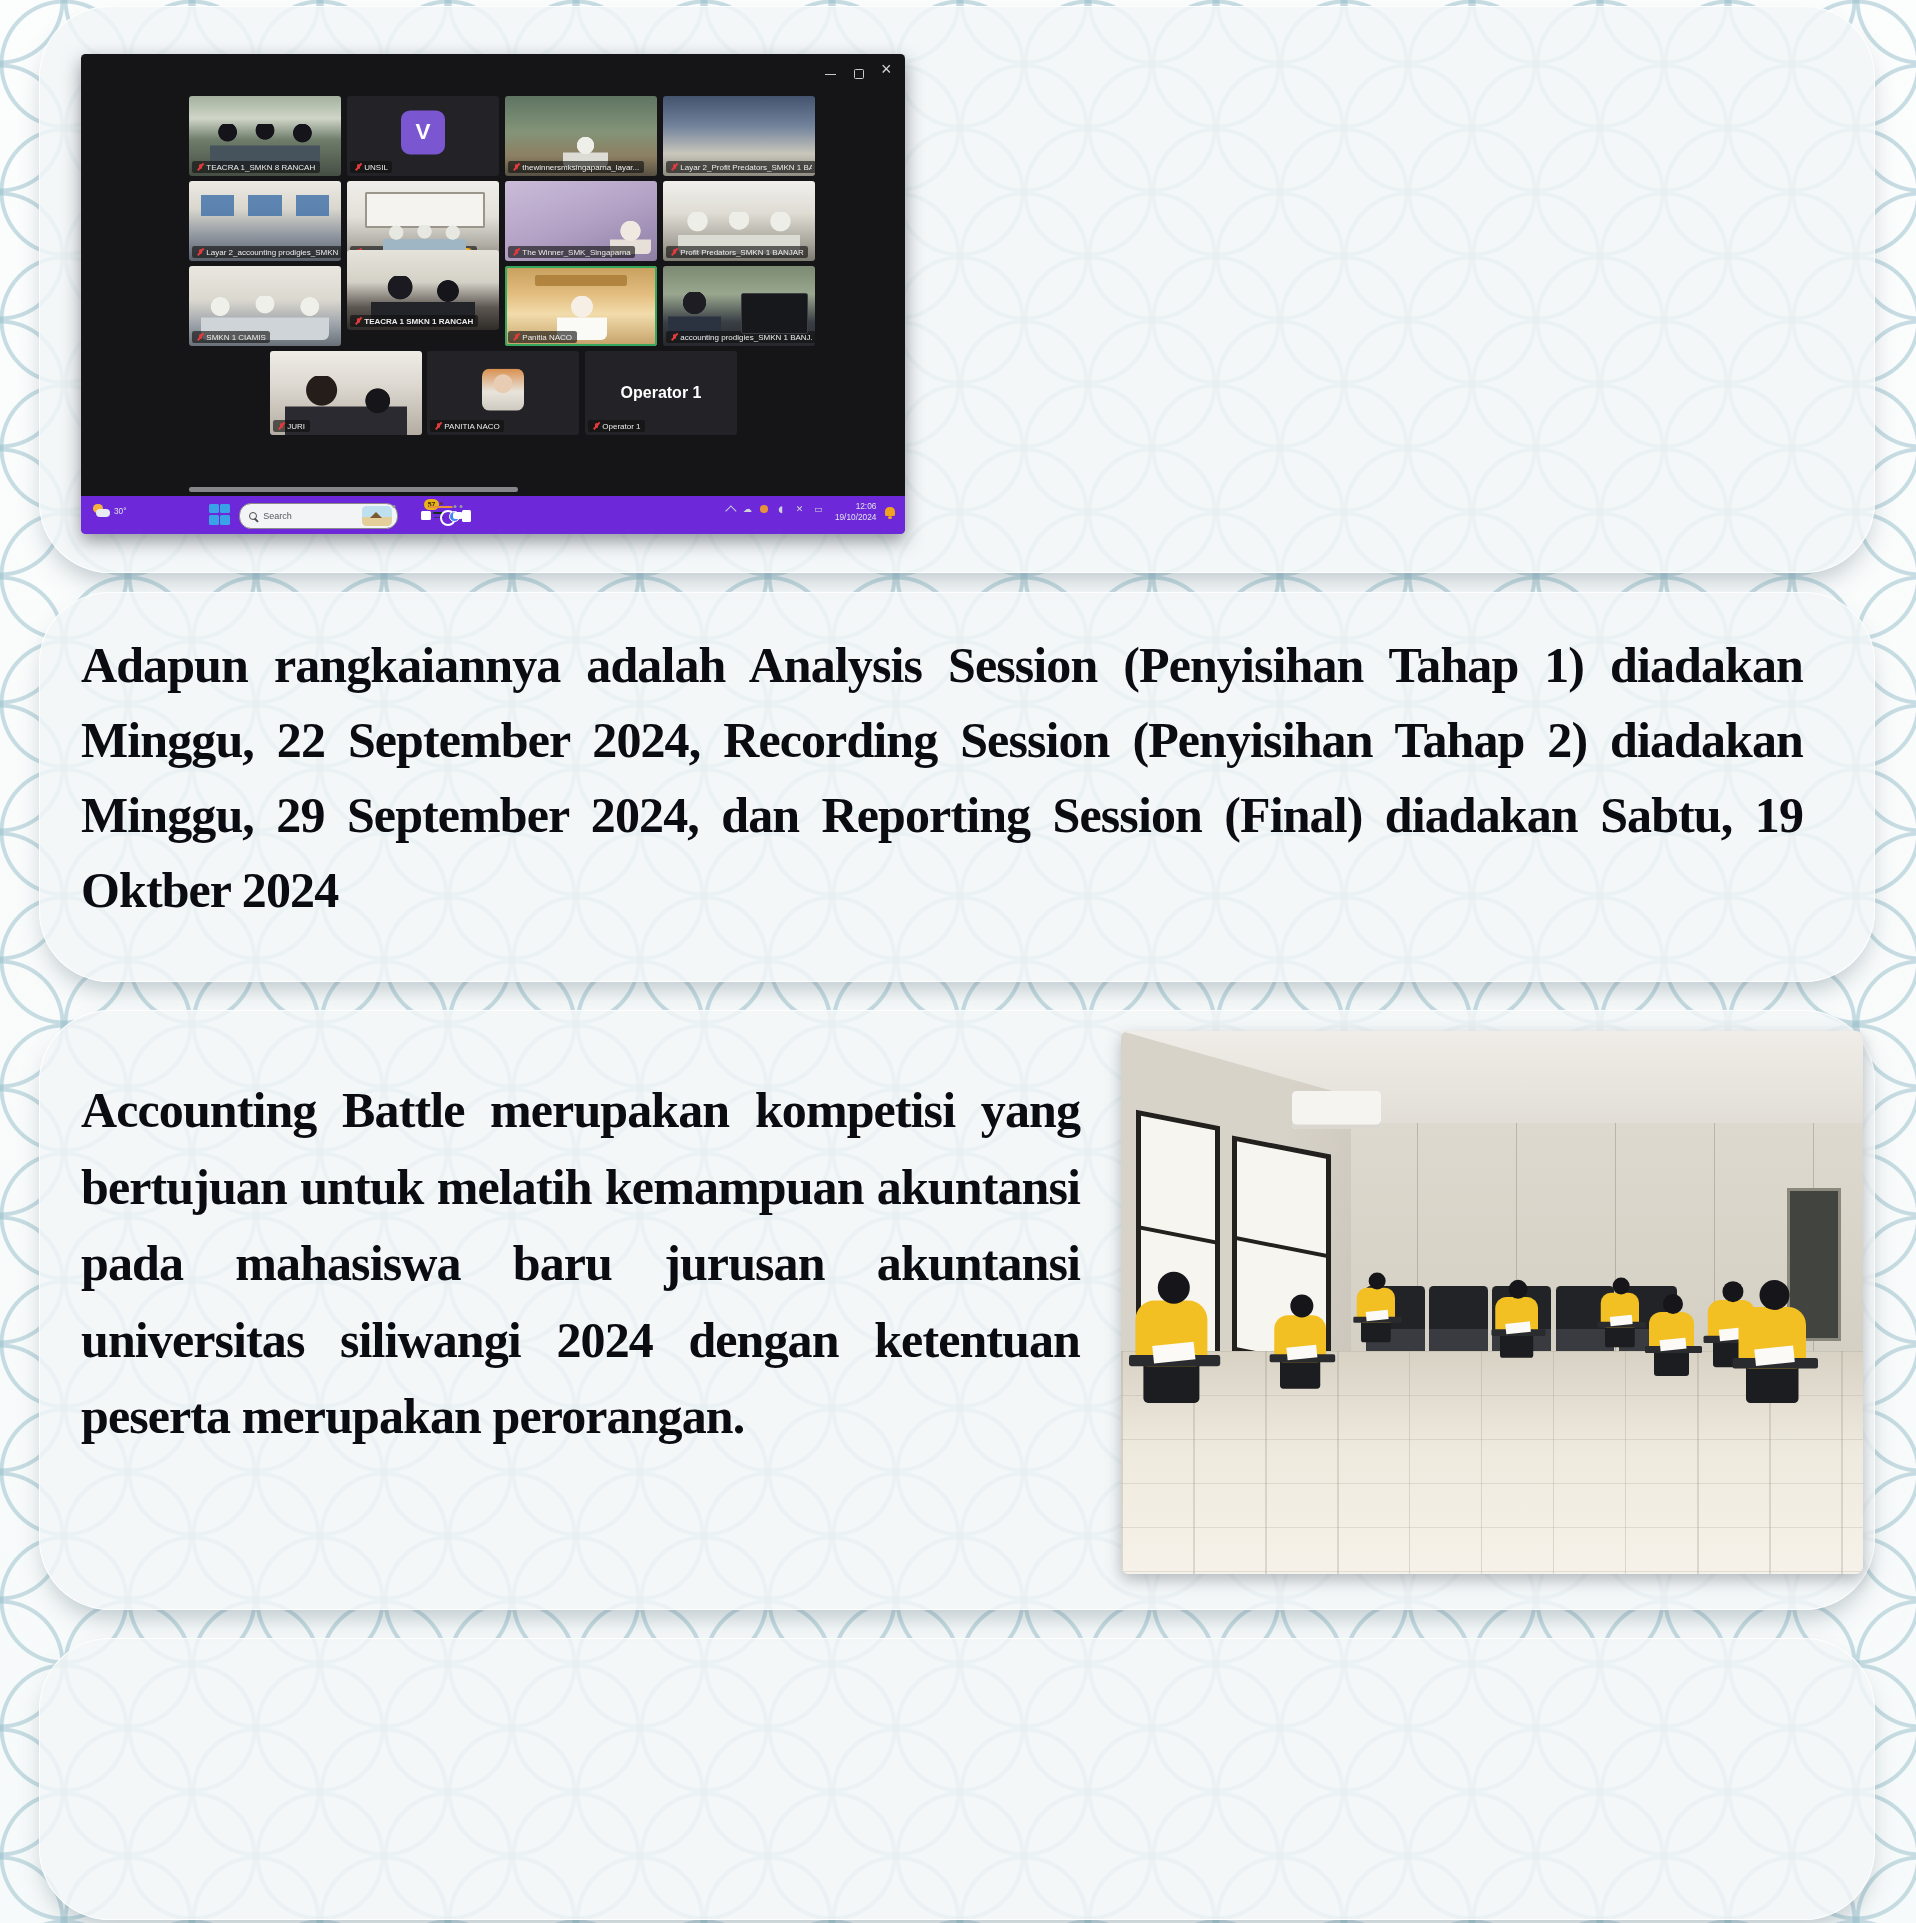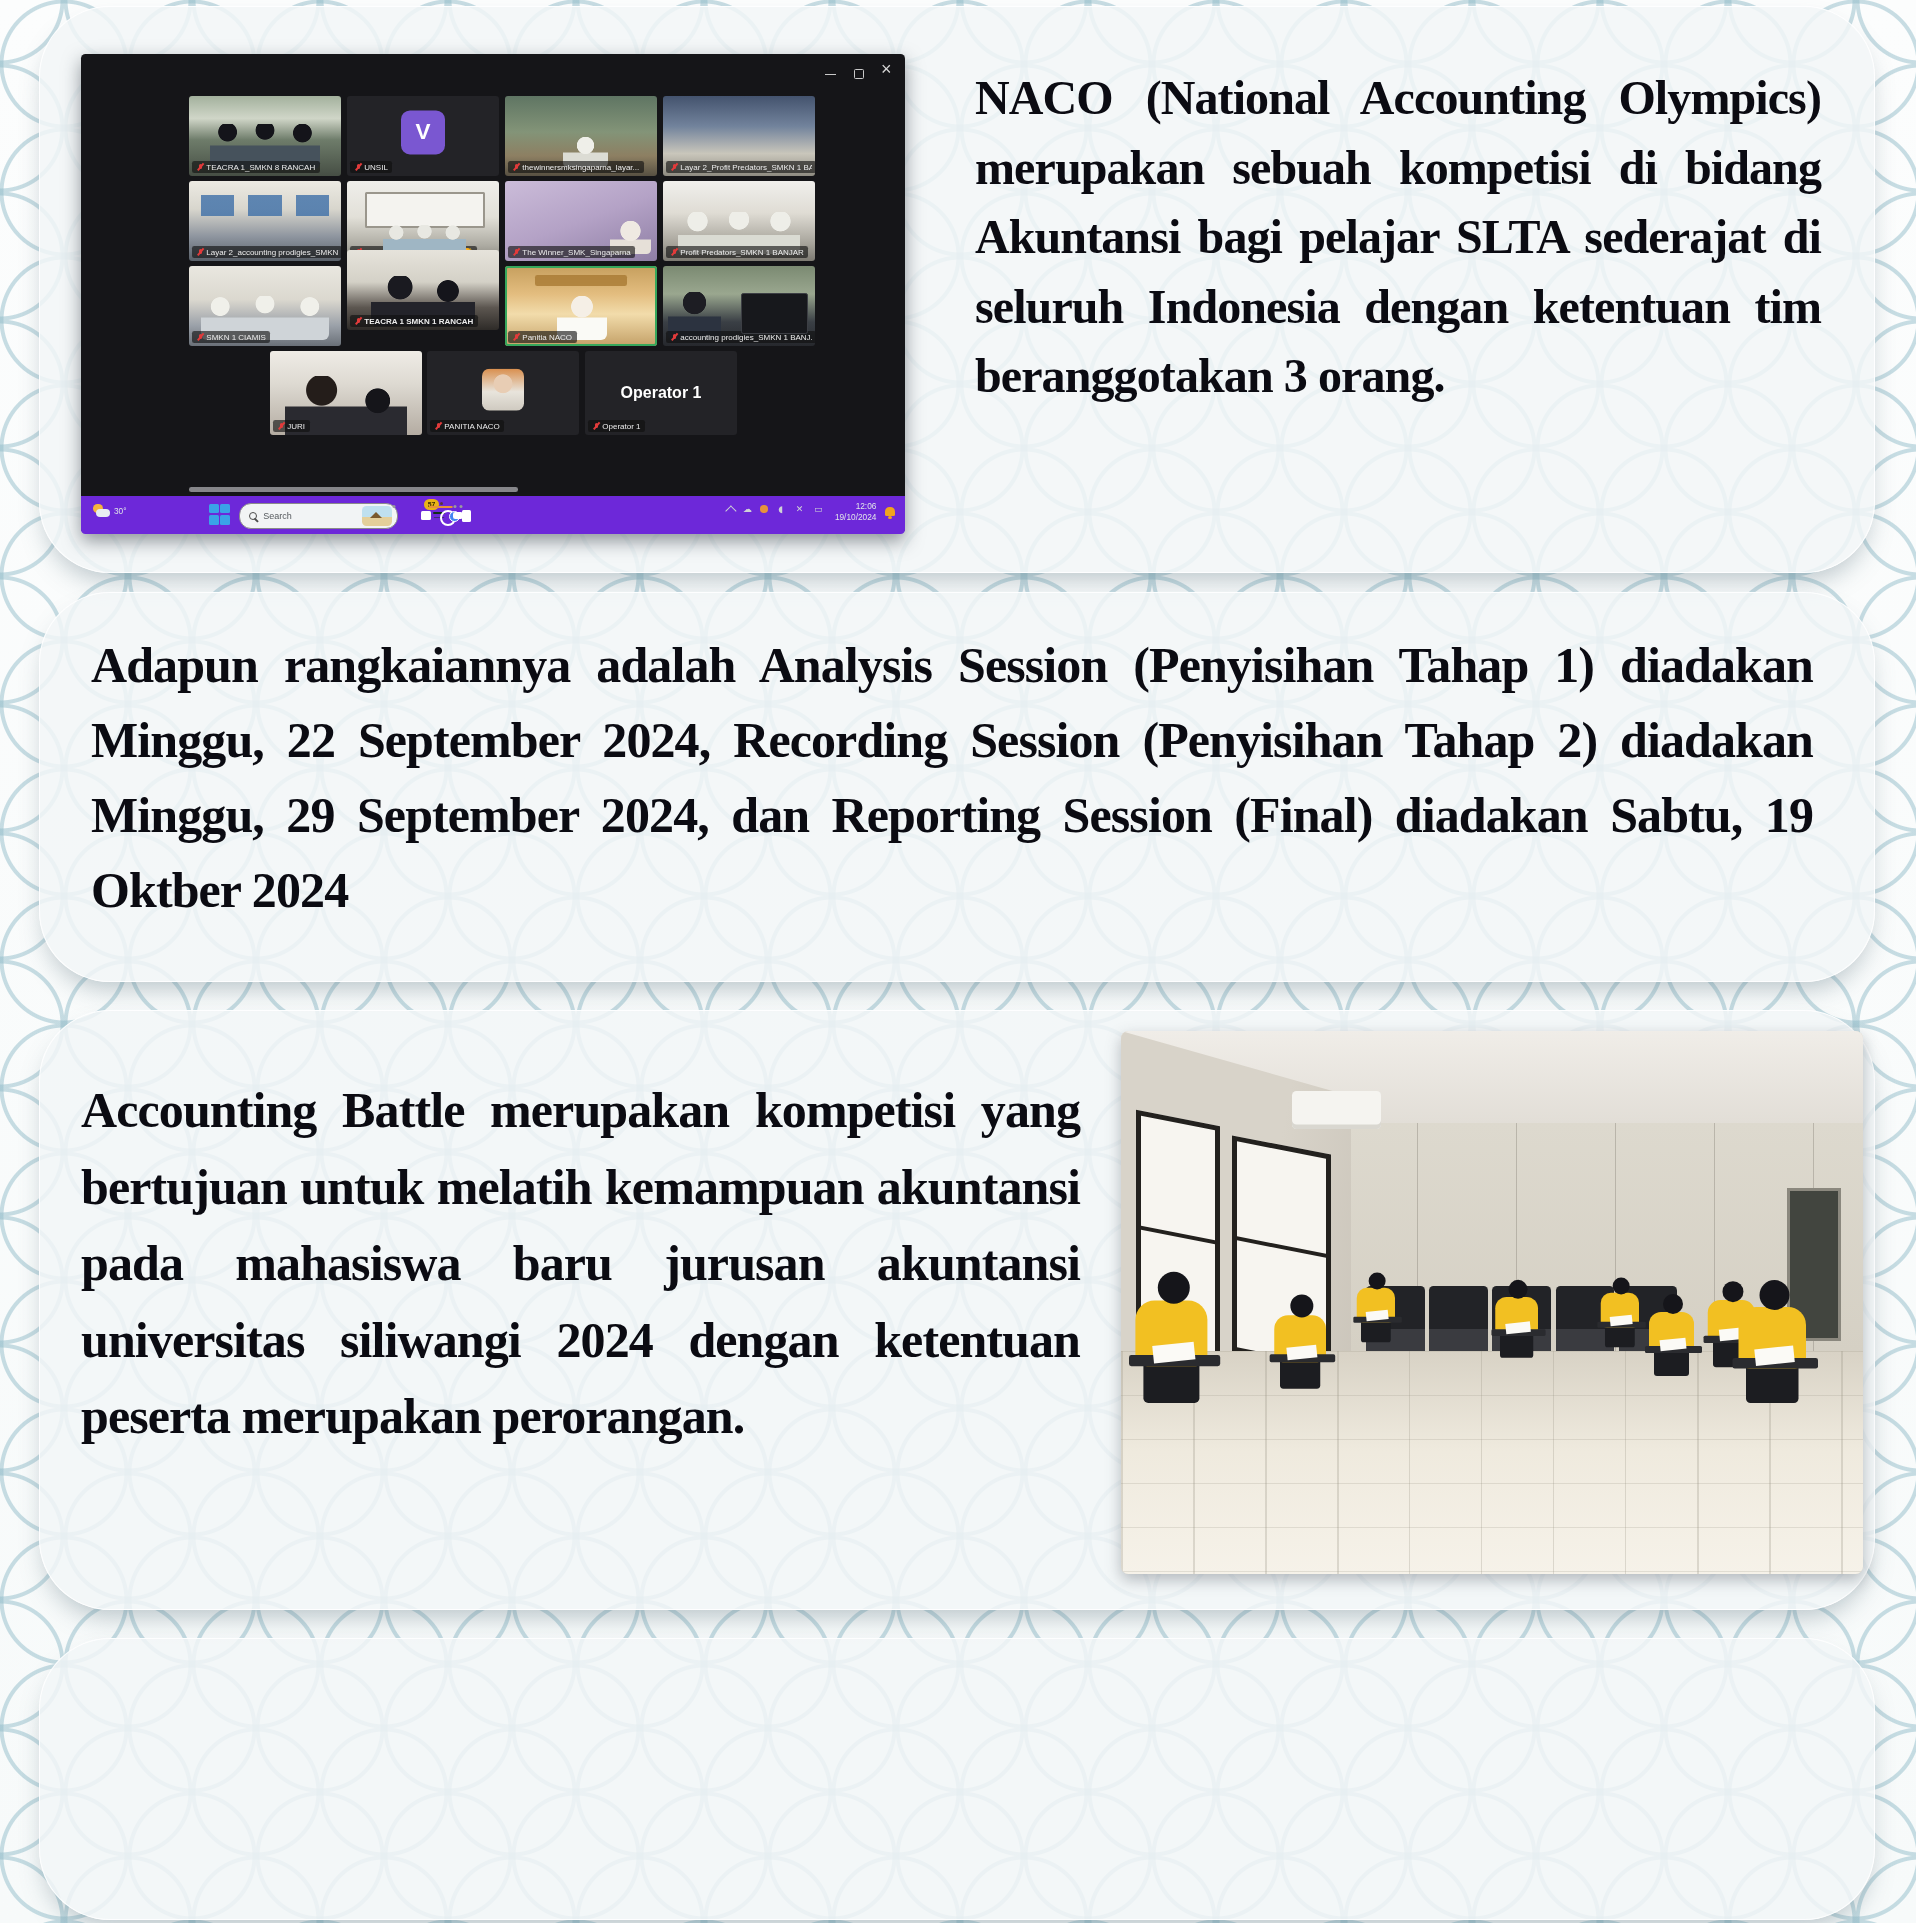--- a/index.html
+++ b/index.html
@@ -11,21 +11,21 @@
           linear-gradient(#fcfdfd,#f7fafa);}
   
   .card{position:absolute;left:39px;width:1834px;border-radius:71px;
         background:rgba(242,246,247,.84);
         border:1.5px solid rgba(255,255,255,.9);
         box-shadow:0 13.5px 25.6px -7.5px rgba(100,125,135,.45);}
   
   .para{position:absolute;color:#0b0b12;font-weight:700;text-align:justify;
         letter-spacing:-0.9px;}
   .p-naco{left:975px;top:63px;width:846px;font-size:48px;line-height:1.45;}
-  .p-sched1{left:91px;top:628px;width:1722px;font-size:50px;line-height:1.50;}
+  .p-sched1{left:81px;top:628px;width:1722px;font-size:50px;line-height:1.50;}
   .p-battle{left:81px;top:1072px;width:999px;font-size:50px;line-height:1.53;}
   .p-sched2{left:81px;top:1674px;width:1722px;font-size:50px;line-height:1.62;}
   
   .win{position:absolute;left:81px;top:54px;width:824px;height:479px;
        background:#151518;border-radius:4.5px;box-shadow:0 7.5px 18px rgba(40,50,60,.5);
        font-family:"Liberation Sans",sans-serif;}
   .winbtn{position:absolute;color:#c9c9c9;}
   .wb-min{left:744px;top:19.5px;width:10.5px;height:1.5px;background:#c9c9c9;}
   .wb-max{left:773px;top:15px;width:8.3px;height:8.3px;border:1.5px solid #c9c9c9;border-radius:1.5px;}
   .wb-close{left:800px;top:6px;font-size:18px;line-height:18px;color:#d6d6d6;}
@@ -348,21 +348,20 @@
         <span class="tico">▭</span>
       </div>
       <div class="clock">
         <div>12:06</div>
         <div>19/10/2024</div>
       </div>
       <div class="bell"></div>
     </div>
   </div>
 
-  <div class="para p-naco">NACO (National Accounting Olympics) merupakan sebuah kompetisi di bidang Akuntansi bagi pelajar SLTA sederajat di seluruh Indonesia dengan ketentuan tim beranggotakan 3 orang.</div>
 
   <div class="card" style="top:592px;height:388px;"></div>
   <div class="para p-sched1">Adapun rangkaiannya adalah Analysis Session (Penyisihan Tahap 1) diadakan Minggu, 22 September 2024, Recording Session (Penyisihan Tahap 2) diadakan Minggu, 29 September 2024, dan Reporting Session (Final) diadakan Sabtu, 19 Oktber 2024</div>
 
   <div class="card" style="top:1010px;height:598px;"></div>
   <div class="para p-battle">Accounting Battle merupakan kompetisi yang bertujuan untuk melatih kemampuan akuntansi pada mahasiswa baru jurusan akuntansi universitas siliwangi 2024 dengan ketentuan peserta merupakan perorangan.</div>
 
   <div class="photo">
     <div class="ceiling"></div>
     <div class="backwall"></div>

